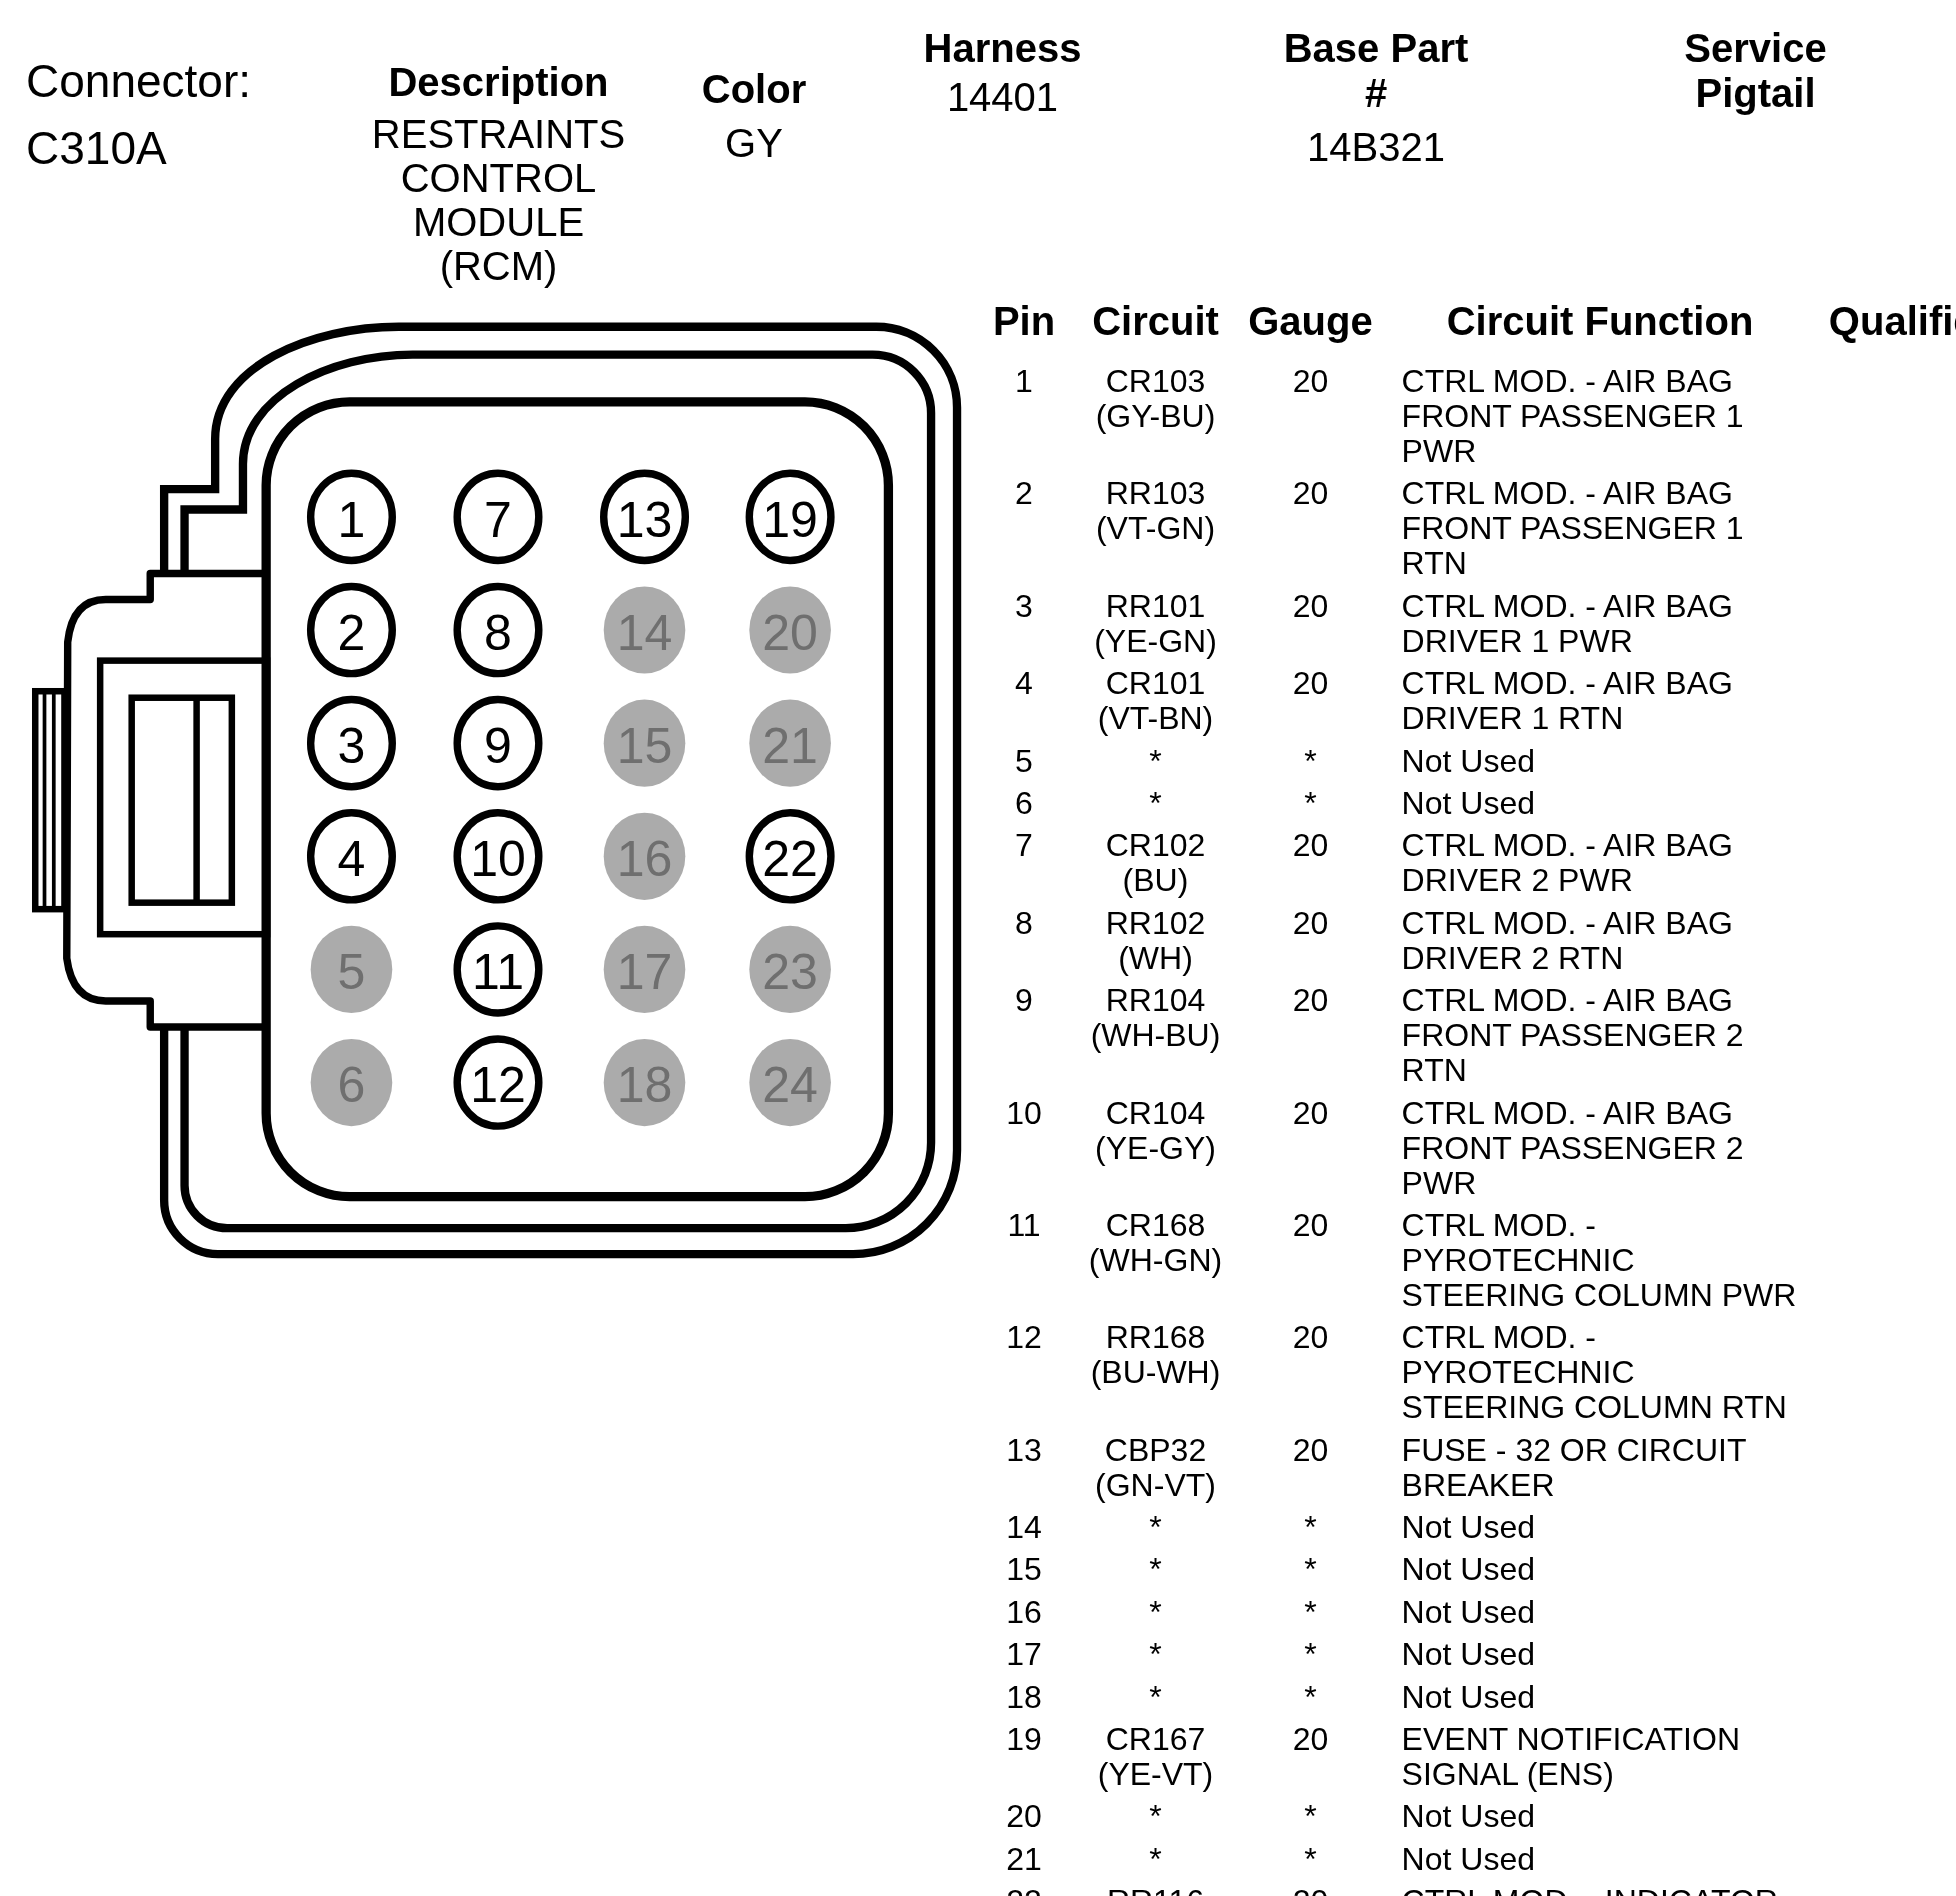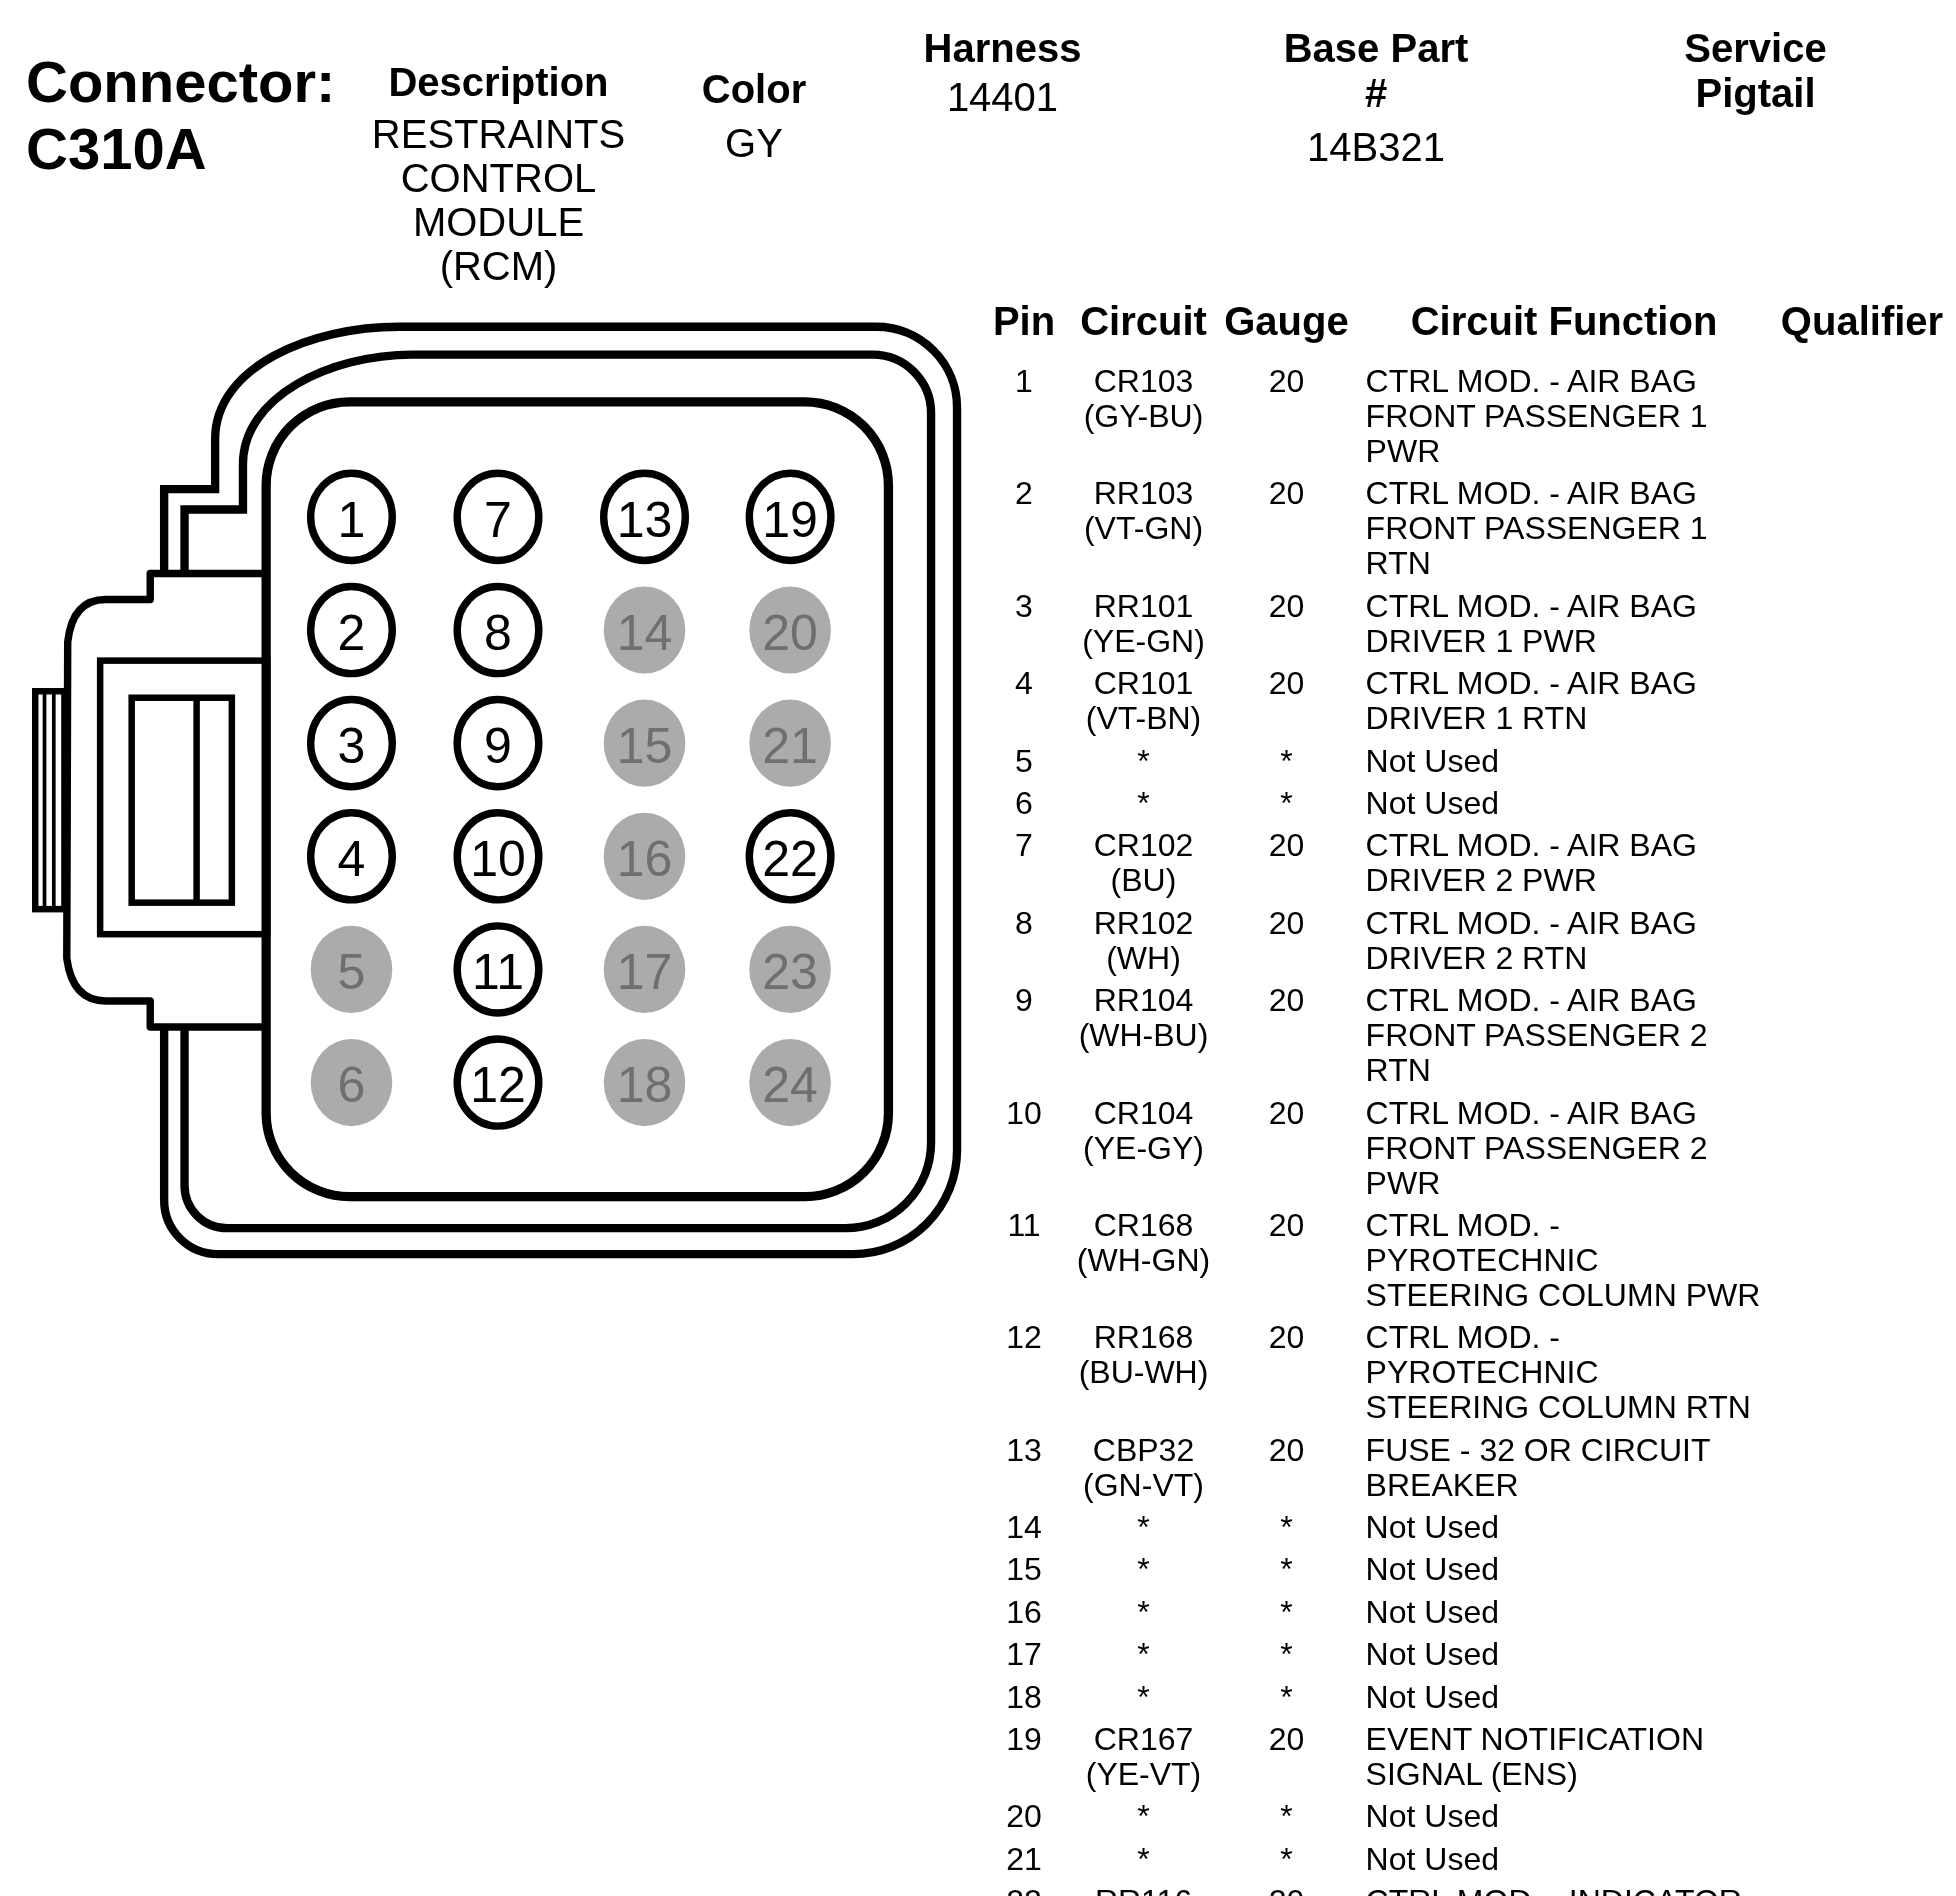--- a/index.html
+++ b/index.html
@@ -3,21 +3,21 @@
 <meta charset="utf-8">
 <style>
   * { margin:0; padding:0; box-sizing:border-box; }
   html,body { background:#fff; }
   body {
     width:1956px; height:1897px; position:relative;
     font-family:"Liberation Sans", sans-serif; color:#000; overflow:hidden;
   }
   .abs { position:absolute; }
   
-  .connector-title { left:26px; top:48px; font-size:58px; font-weight:bold; line-height:67px; }
+  .connector-title { left:26px; top:48px; font-size:46px; font-weight:normal; line-height:67px; }
   .hdr-block { text-align:center; }
   .hdr-label { font-weight:bold; font-size:40px; line-height:45px; }
   .hdr-value { font-size:40px; line-height:44px; }
   .desc-block  { left:350px;  top:26px; width:297px;margin-top:34px; }
   .desc-block .hdr-value { margin-top:7.4px; }
   .color-block { left:682px;  top:67px; width:144px; }
   .color-block .hdr-value { margin-top:9.3px; }
   .harness-block { left:904px; top:26px; width:197px; }
   .harness-block .hdr-value { margin-top:4px; }
   .basepart-block { left:1271px; top:26px; width:210px; }
@@ -35,20 +35,21 @@
   .pin ellipse { }
   .pin.used ellipse { fill:#ffffff; stroke:#000; stroke-width:8; }
   .pin.unused ellipse { fill:#ABABAB; stroke:none; }
   .pin text { font-family:"Liberation Sans",sans-serif; font-size:54px; text-anchor:middle; }
   .pin.used text { fill:#000; }
   .pin.unused text { fill:#6F6F6F; }
   
   .tbl-header, .trow {
     display:grid;
     grid-template-columns:100px 139px 147px 408px 188px;
+    gap:12px;
   }
   .tbl-header { left:974px; top:299px; width:982px; font-weight:bold; font-size:40px; line-height:45px; }
   .tbl-header > div { text-align:center; }
   .tbl-rows { left:974px; top:364px; width:982px; font-size:32px; line-height:35px; }
   .trow { margin-bottom:7.4px; }
   .cell-pin { text-align:center; }
   .cell-circuit { text-align:center; }
   .cell-gauge { text-align:center; }
   .cell-function { text-align:left; padding-left:5.6px; }
   .cell-qualifier { text-align:center; }

